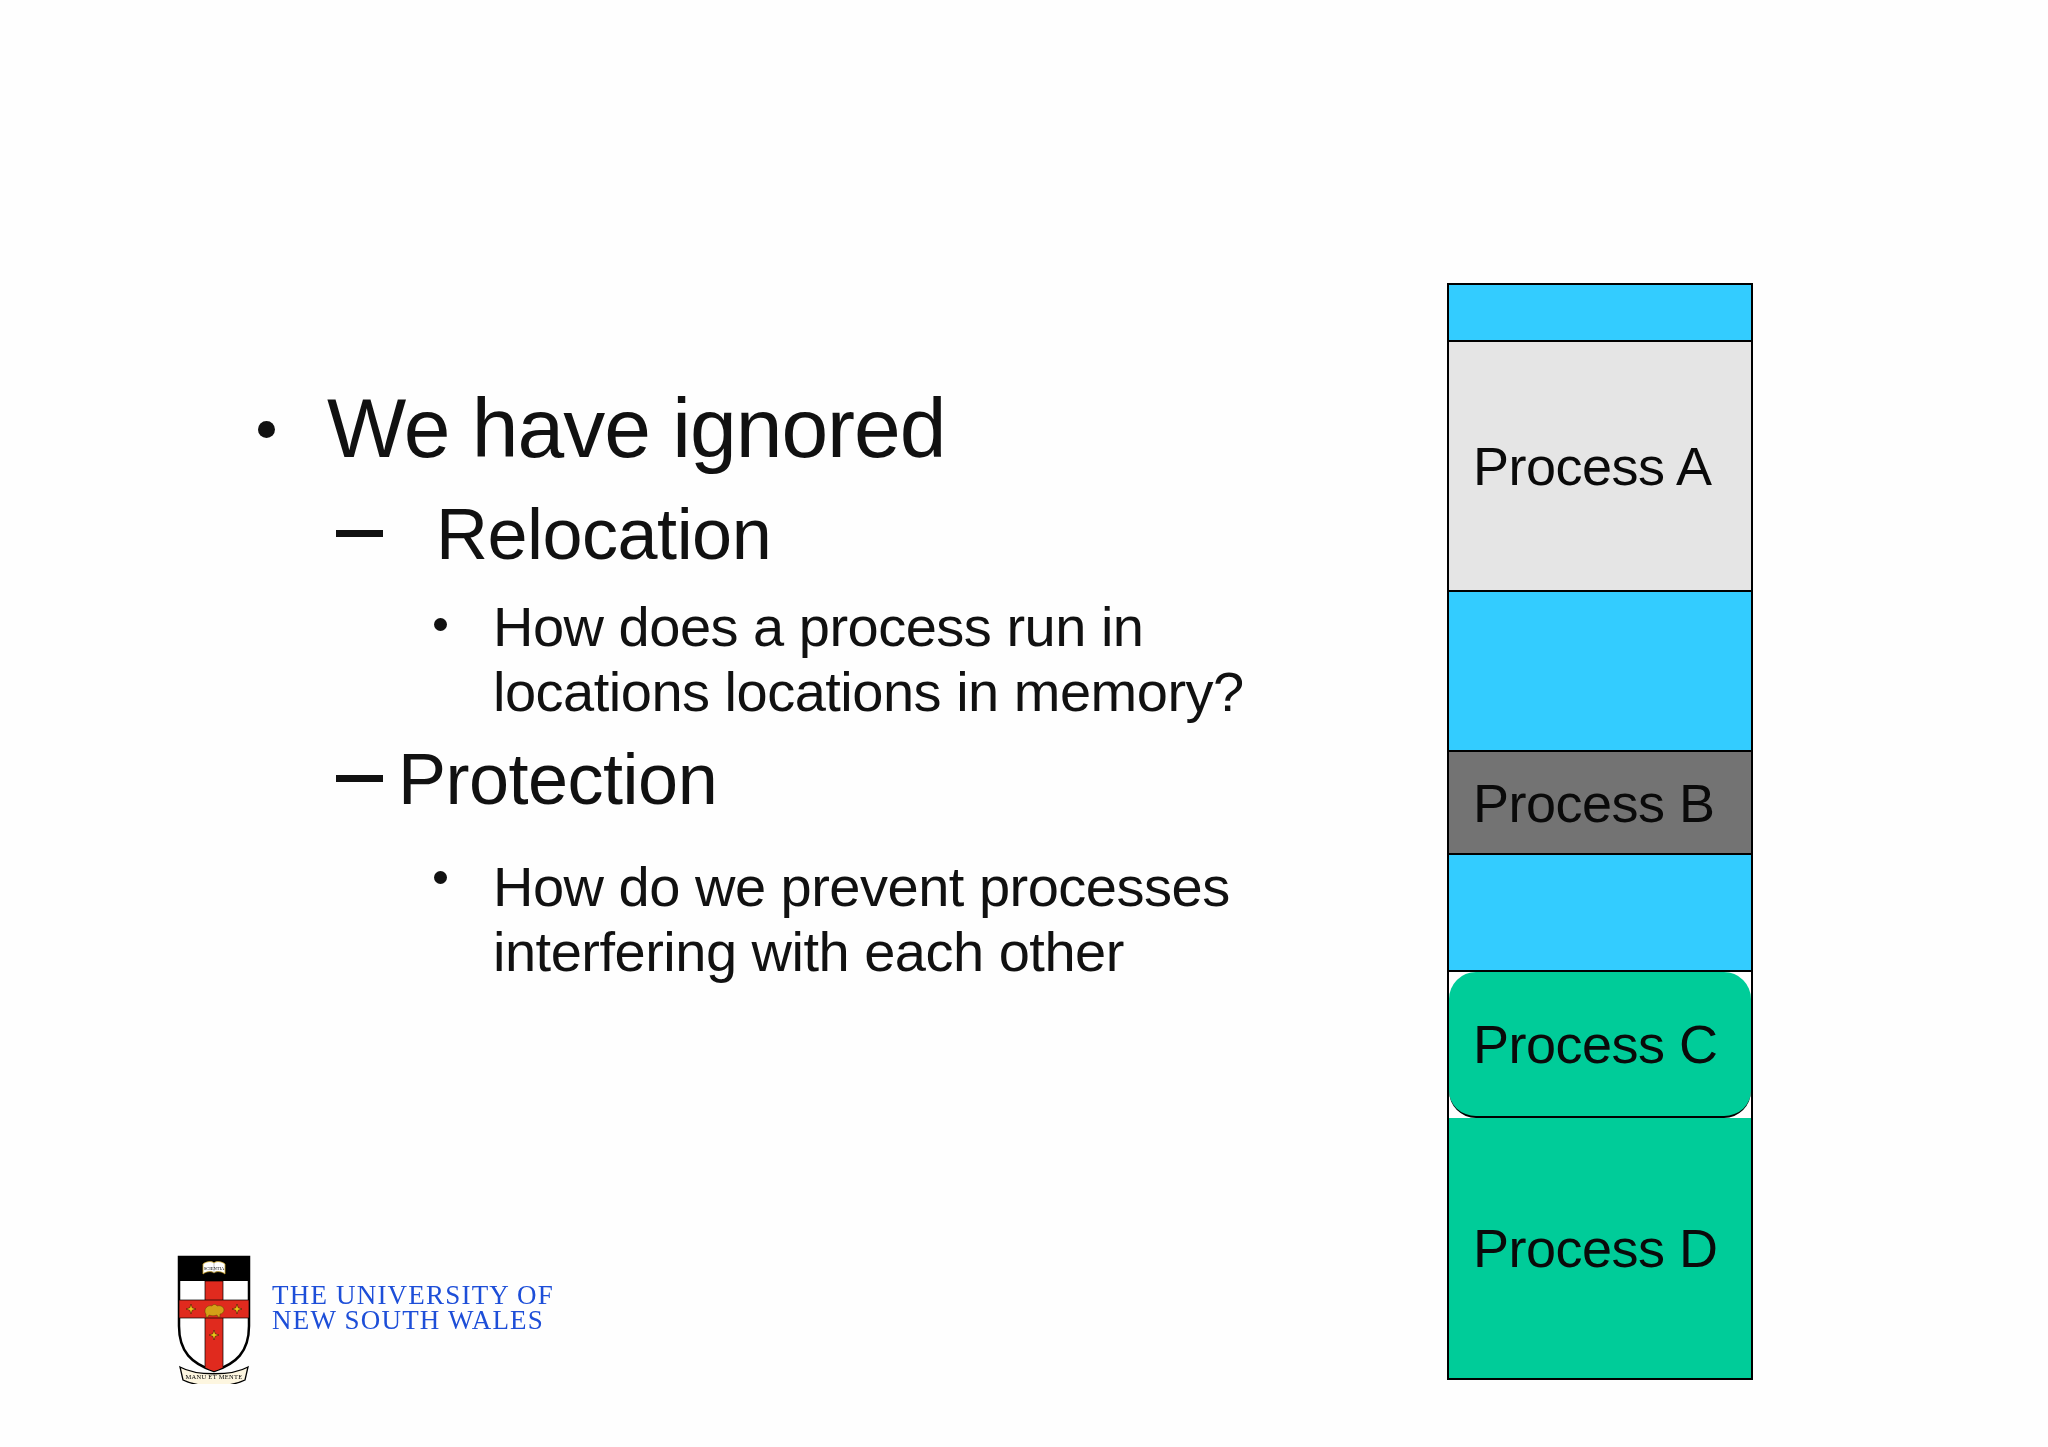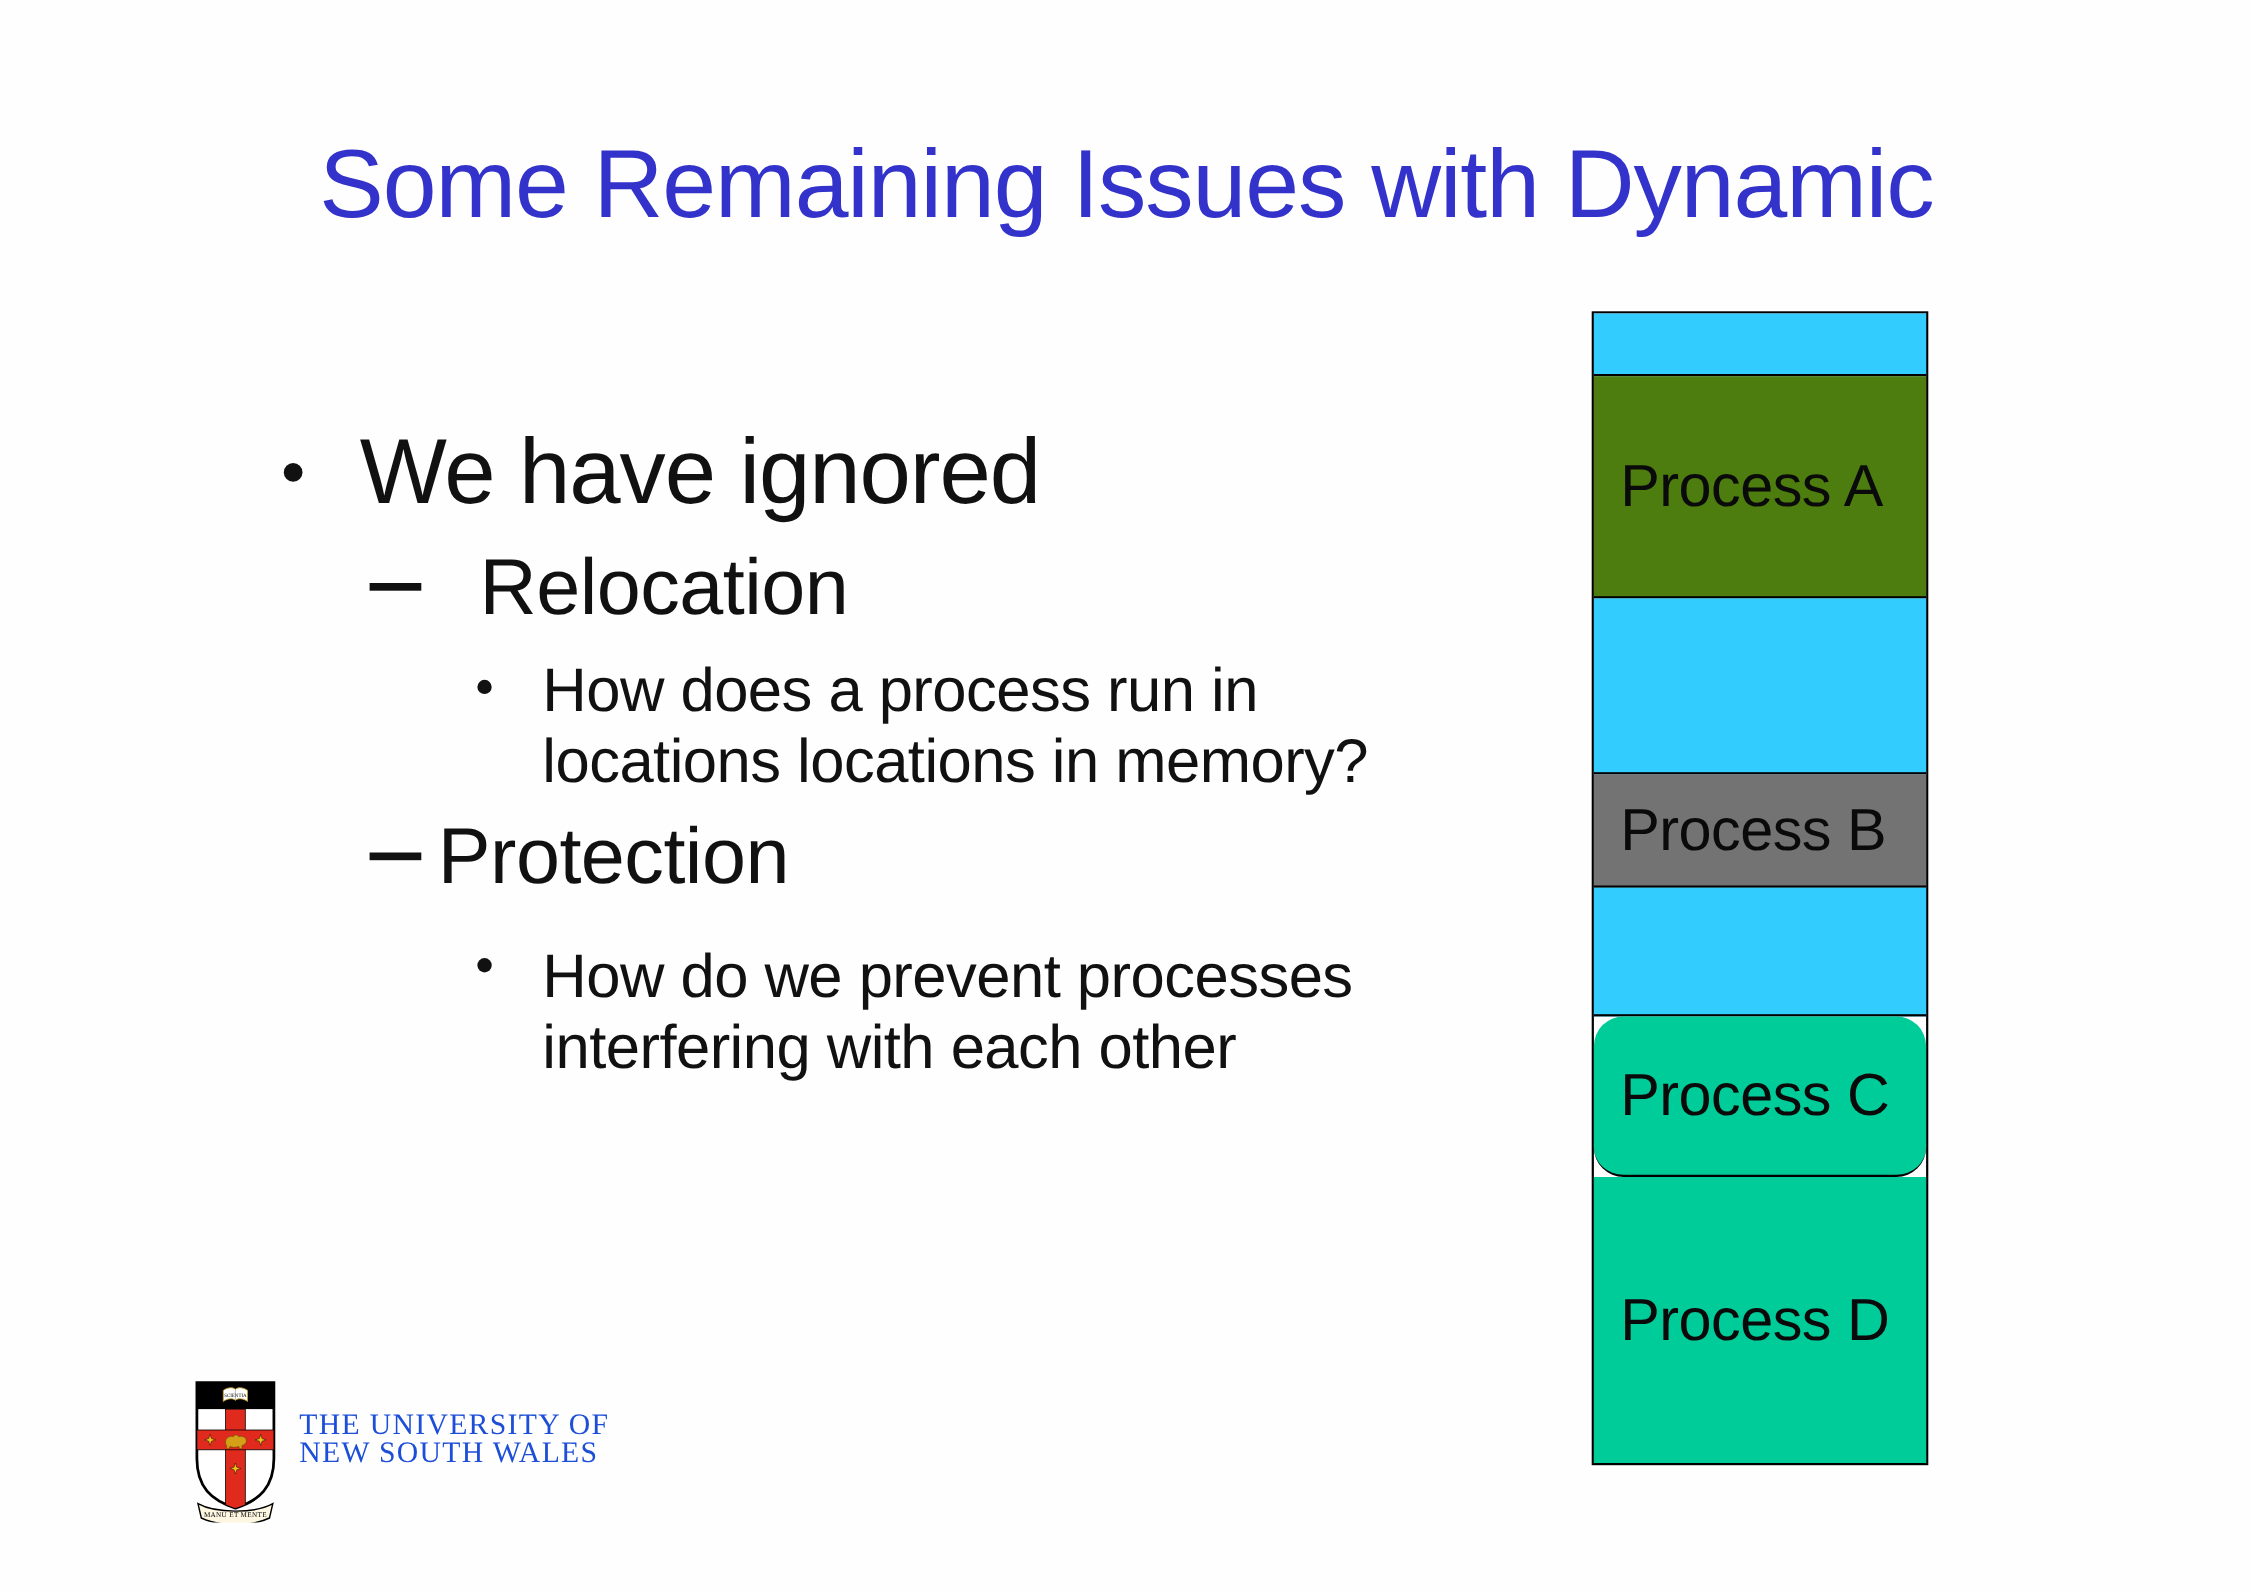--- a/index.html
+++ b/index.html
@@ -61,21 +61,20 @@
     letter-spacing:1.2px;color:#1d4ed8;
     white-space:nowrap;
   }
 </style>
 </head>
 <body>
 
 <div class="slide">
 
   <div class="title">
-    <div>Some Remaining Issues with Dynamic</div>
   </div>
 
   <span class="dot dot-l1"></span>
   <div class="l1-text">We have ignored</div>
 
   <span class="dash dash-a"></span>
   <div class="l2-text l2-relocation">Relocation</div>
   <span class="dot dot-l3a"></span>
   <div class="l3-text l3-relocation">
     <div>How does a process run in</div>
@@ -87,21 +86,21 @@
   <span class="dot dot-l3b"></span>
   <div class="l3-text l3-protection">
     <div>How do we prevent processes</div>
     <div>interfering with each other</div>
   </div>
 
   <div class="memory">
       <div class="segment" style="height: 57px; background: rgb(51, 204, 255);">
         <span></span>
       </div>
-      <div class="segment" style="height: 202px; background: #4d7c0f;">
+      <div class="segment" style="height: 250px; background: #e5e5e5;">
         <span>Process A</span>
       </div>
       <div class="segment" style="height: 160px; background: rgb(51, 204, 255);">
         <span></span>
       </div>
       <div class="segment" style="height: 103px; background: #737373;">
         <span>Process B</span>
       </div>
       <div class="segment" style="height: 117px; background: rgb(51, 204, 255);">
         <span></span>

